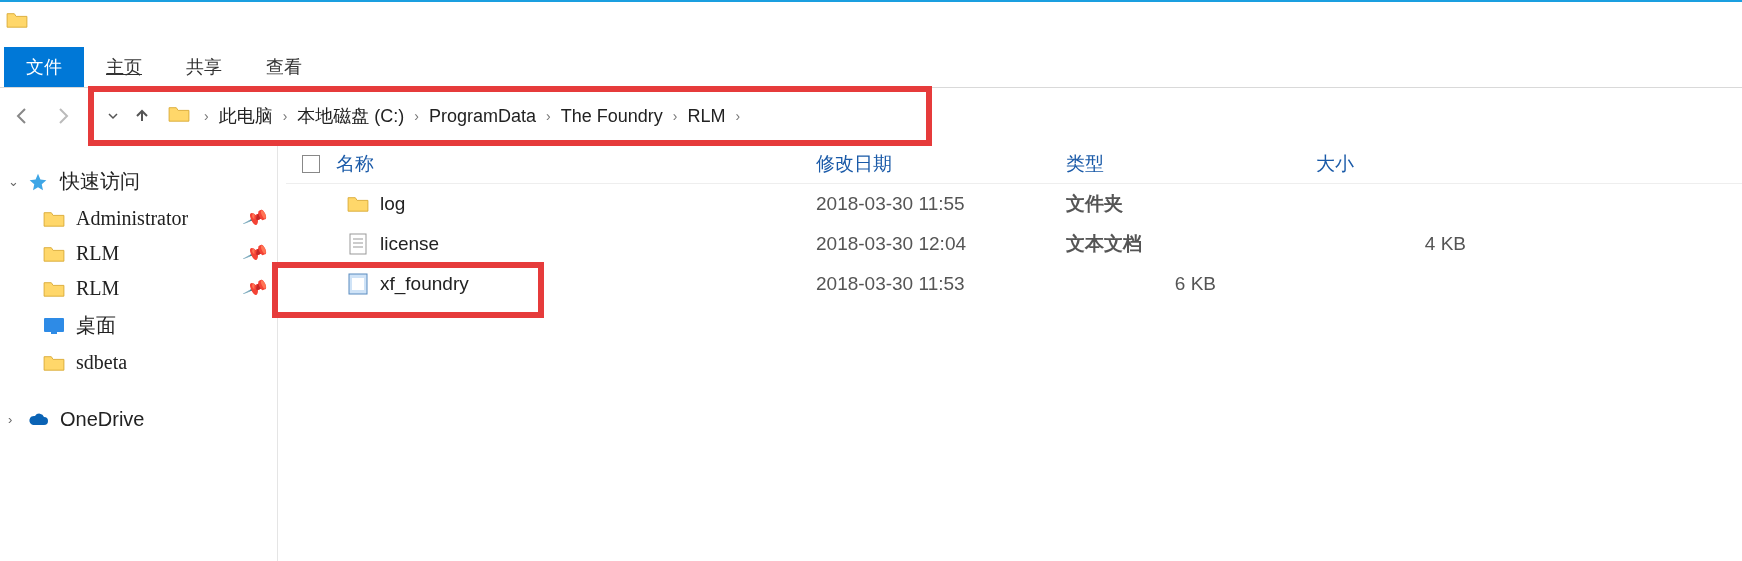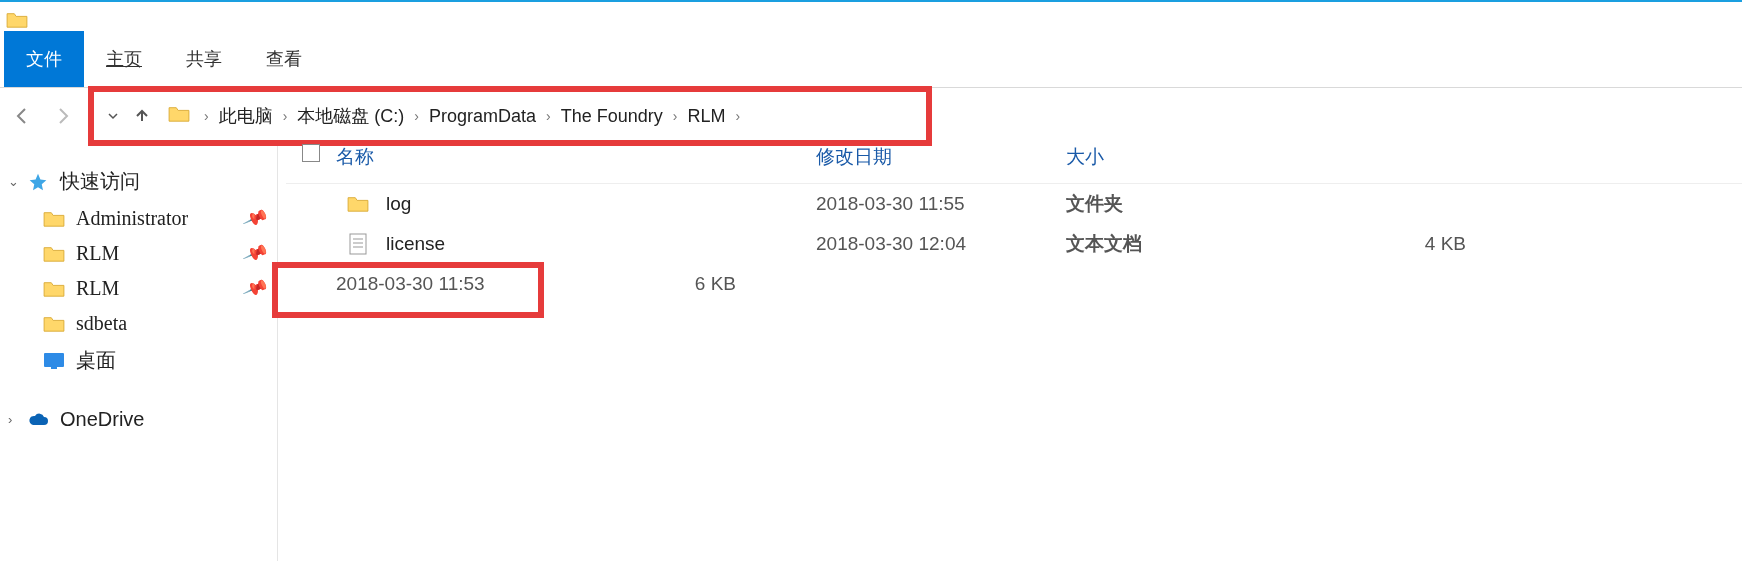--- a/index.html
+++ b/index.html
@@ -31,21 +31,21 @@
   
   .ribbon {
     height: 44px;
     display: flex;
     align-items: flex-end;
     padding-left: 4px;
     border-bottom: 1px solid #d9d9d9;
     background: #fff;
   }
   .ribbon .tab {
-    padding: 16px 22px;
+    padding: 8px 22px;
     font-size: 18px;
     color: #333;
     cursor: pointer;
   }
   .ribbon .tab.file {
     background: #0078d7;
     color: #fff;
   }
   .ribbon .tab.underline {
     text-decoration: underline;
@@ -121,21 +121,21 @@
   .tree-child { padding-left: 42px; font-family: Liberation Serif, serif; }
   .tree-sub { padding-left: 30px; }
 
   .content {
     flex:1;
     position: relative;
     padding-left: 8px;
   }
   .cols {
     display:flex;
-    align-items: flex-start;
+    align-items: center;
     height: 40px;
     color: #1a5aa8;
     font-size: 19px;
     border-bottom: 1px solid #eee;
   }
   .col-check { width: 50px; display:flex; justify-content:center; }
   .col-check .box {
     width: 18px; height: 18px; border: 1px solid #888; background:#fff;
   }
   .col-name { width: 480px; }
@@ -144,21 +144,21 @@
   .col-size { width: 180px; text-align: left; }
 
   .row {
     display:flex;
     align-items:center;
     height: 40px;
     font-size: 19px;
     color: #555;
   }
   .row .cell-check { width: 50px; }
-  .row .cell-name { width: 480px; display:flex; align-items:center; gap:16px; color:#222; }
+  .row .cell-name { width: 480px; display:flex; align-items:center; gap:10px; color:#222; }
   .row .cell-date { width: 250px; }
   .row .cell-type { width: 250px; font-weight: bold; }
   .row .cell-size { width: 180px; text-align:right; padding-right: 30px; }
   .row .file-ico { width:24px; height:24px; display:flex; align-items:center; justify-content:center; margin-left: 10px; }
 
   .highlight-row {
     position:absolute;
     border: 6px solid #e63b3b;
     pointer-events:none;
   }
@@ -262,34 +262,34 @@
       <span class="ico">
           <svg class="svg-folder" viewBox="0 0 24 20">
             <path d="M1 3h8l2 3h12v12H1z" fill="#ffd76a" stroke="#d9a932"></path>
           </svg>
         </span>
       <span>RLM</span>
       <span class="pin">📌</span>
     </div>
     <div class="tree-item tree-child">
       <span class="ico">
-          <svg class="svg-folder" viewBox="0 0 24 20">
-            <path d="M1 3h8l2 3h12v12H1z" fill="#ffd76a" stroke="#d9a932"></path>
-          </svg>
-        </span>
-      <span>sdbeta</span>
-    </div>
-    <div class="tree-item tree-child">
-      <span class="ico">
         <svg width="22" height="18" viewBox="0 0 22 18">
             <rect x="1" y="1" width="20" height="14" rx="1" fill="#2e8be6"></rect>
             <rect x="8" y="15" width="6" height="2" fill="#2e8be6"></rect>
           </svg>
       </span>
       <span>桌面</span>
+    </div>
+    <div class="tree-item tree-child">
+      <span class="ico">
+          <svg class="svg-folder" viewBox="0 0 24 20">
+            <path d="M1 3h8l2 3h12v12H1z" fill="#ffd76a" stroke="#d9a932"></path>
+          </svg>
+        </span>
+      <span>sdbeta</span>
     </div>
 
     <div style="height:22px"></div>
 
     <div class="tree-item tree-sub">
       <span class="chev" style="margin-left:-22px">›</span>
       <span class="ico">
         <svg width="22" height="16" viewBox="0 0 22 16">
             <path d="M6 13h11a4 4 0 0 0 0-8 5 5 0 0 0-9-1 4 4 0 0 0-2 9z" fill="#0a63b5"></path>
           </svg>
@@ -298,20 +298,21 @@
     </div>
   </div>
 
   <div class="content">
     <div class="cols">
       <div class="col-check">
           <div class="box"></div>
         </div>
       <div class="col-name">名称</div>
       <div class="col-date">修改日期</div>
+      <div class="col-type">类型</div>
       <div class="col-size">大小</div>
     </div>
 
     <div class="row">
       <div class="cell-check"></div>
       <div class="cell-name">
         <span class="file-ico">
             <svg class="svg-folder" viewBox="0 0 24 20">
               <path d="M1 3h8l2 3h12v12H1z" fill="#ffd76a" stroke="#d9a932"></path>
             </svg>
@@ -336,19 +337,28 @@
         </span>
         <span>license</span>
       </div>
       <div class="cell-date">2018-03-30 12:04</div>
       <div class="cell-type">文本文档</div>
       <div class="cell-size">4 KB</div>
     </div>
 
     <div class="row">
       <div class="cell-check"></div>
+      <div class="cell-name">
+        <span class="file-ico">
+          <svg width="20" height="22" viewBox="0 0 20 22">
+              <rect x="1" y="1" width="18" height="20" fill="#cfe3f7" stroke="#5a8cc0"></rect>
+              <rect x="4" y="5" width="12" height="12" fill="#fff"></rect>
+            </svg>
+        </span>
+        <span>xf_foundry</span>
+      </div>
       <div class="cell-date">2018-03-30 11:53</div>
       <div class="cell-size">6 KB</div>
     </div>
 
     <div class="highlight-row" style="left:-6px; top:118px; width:272px; height:56px;"></div>
   </div>
 </div>
 
 </body></html>

